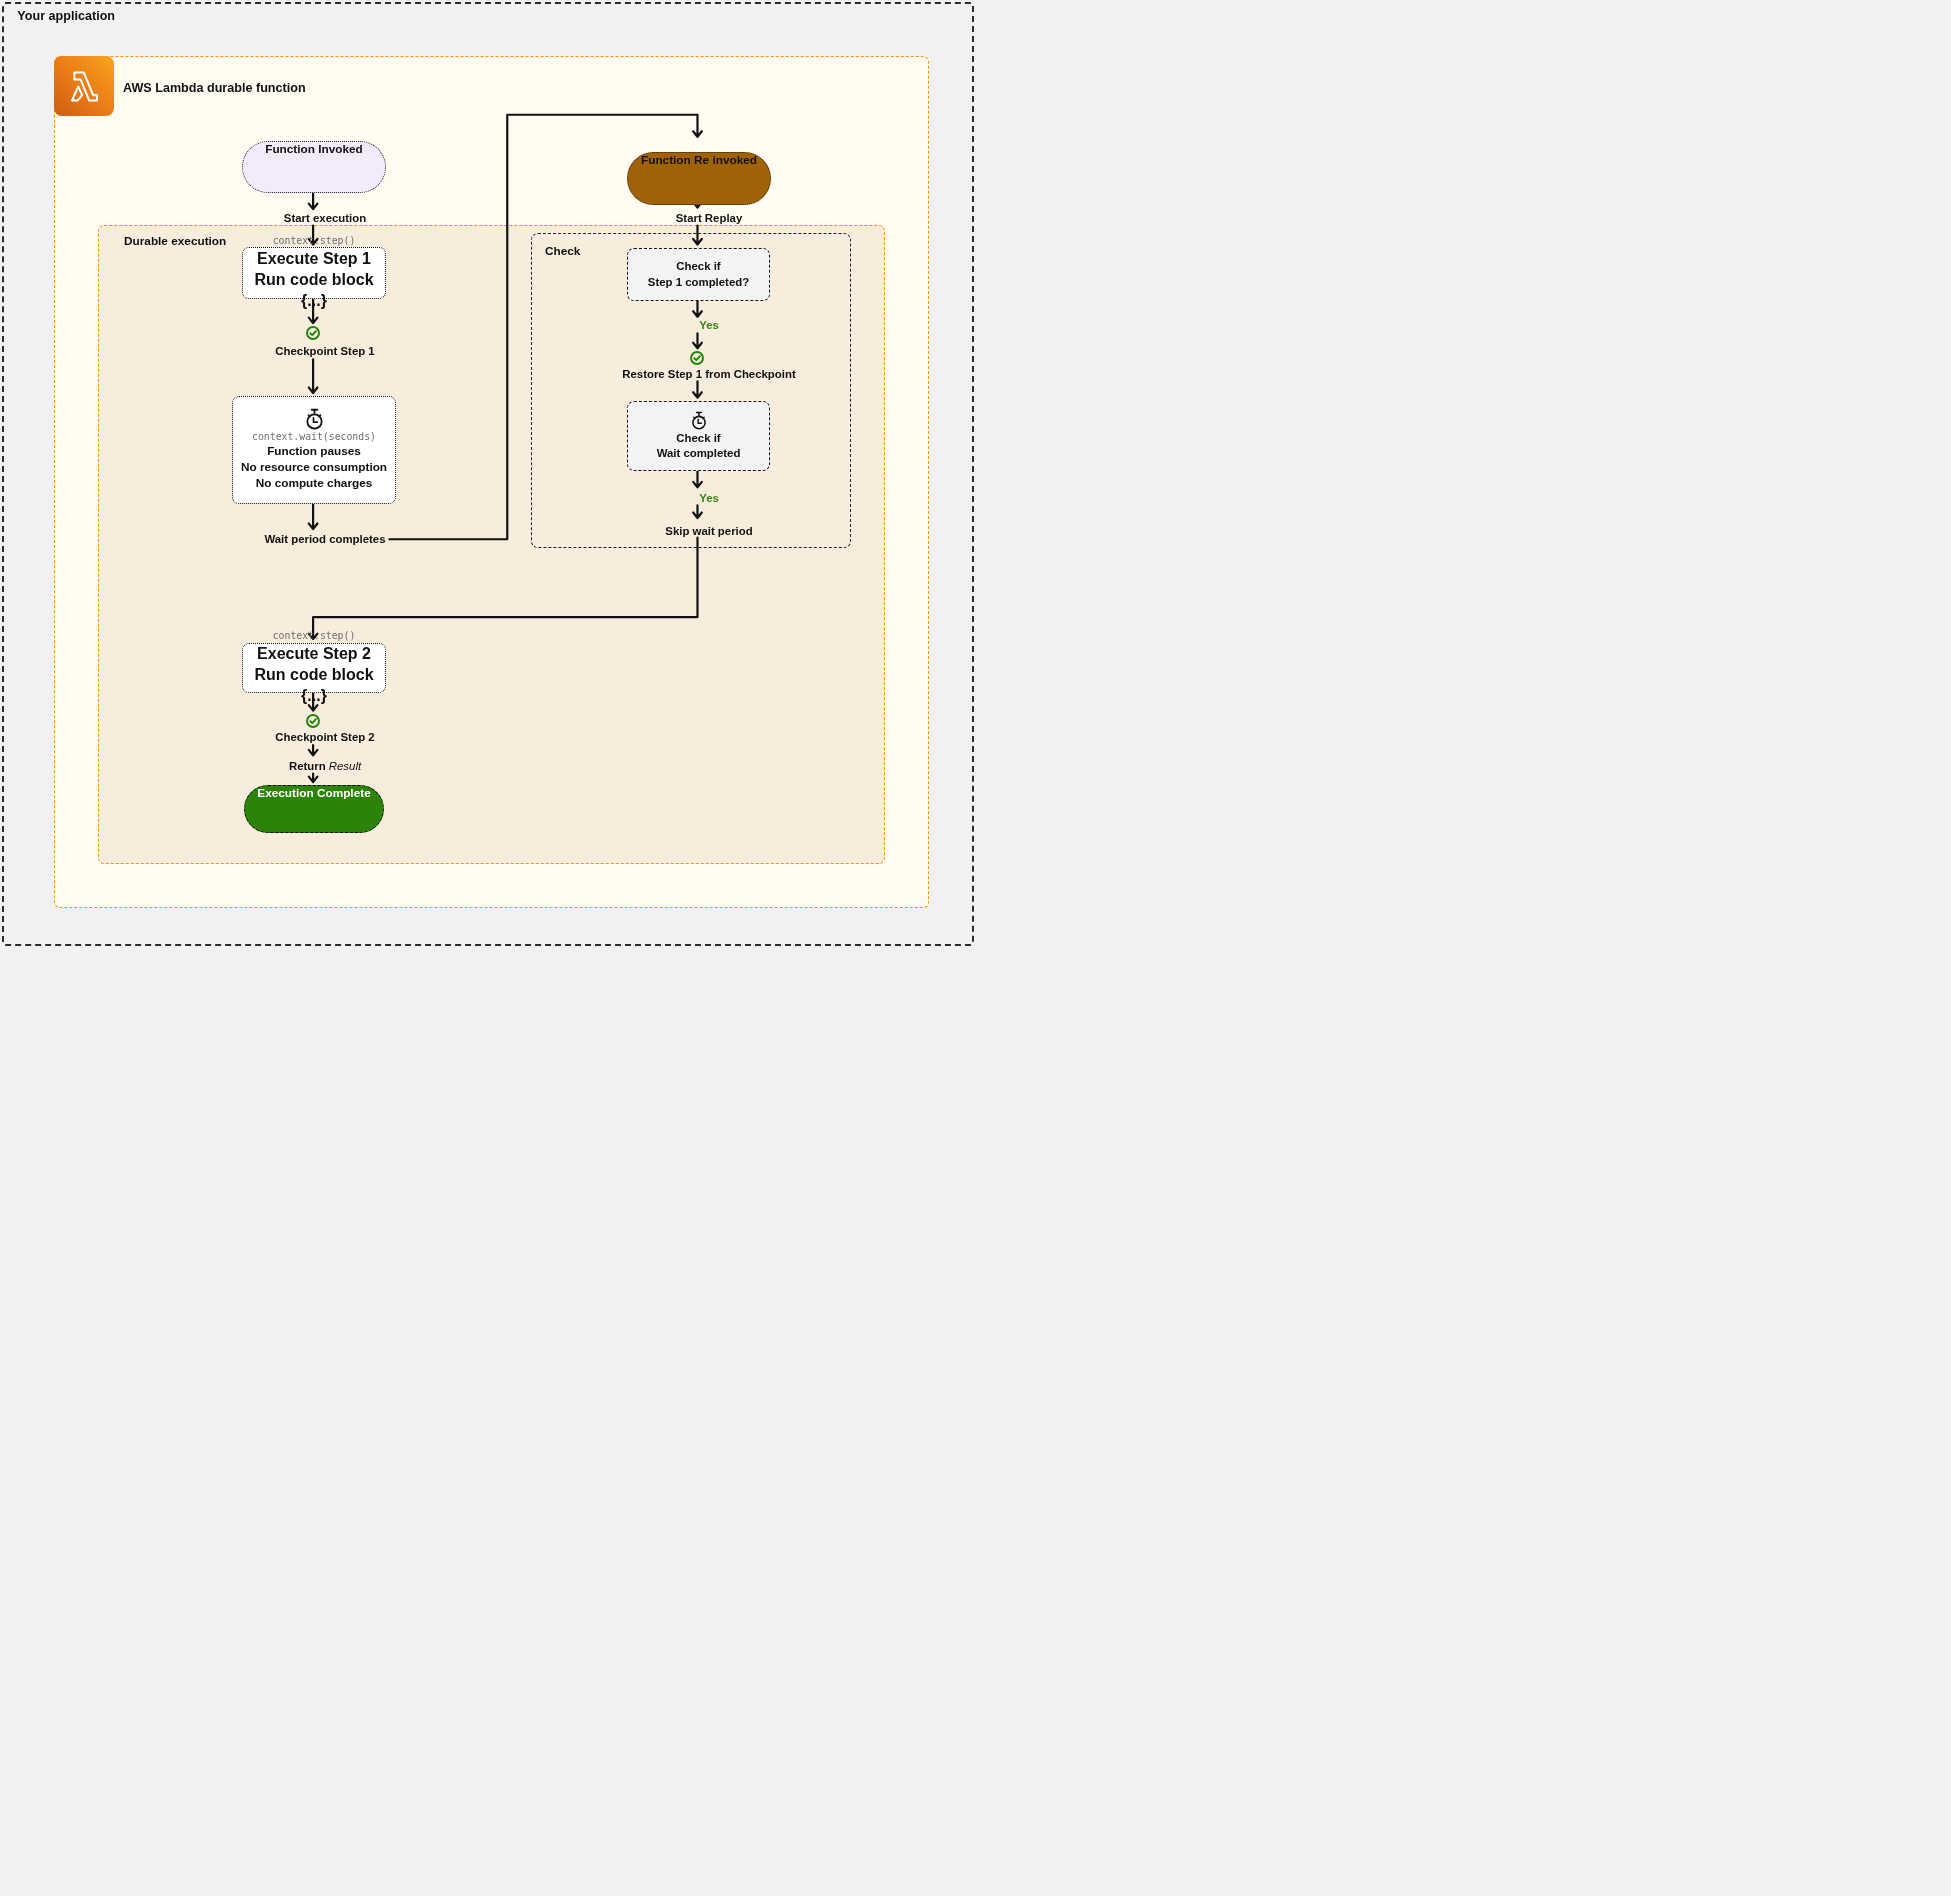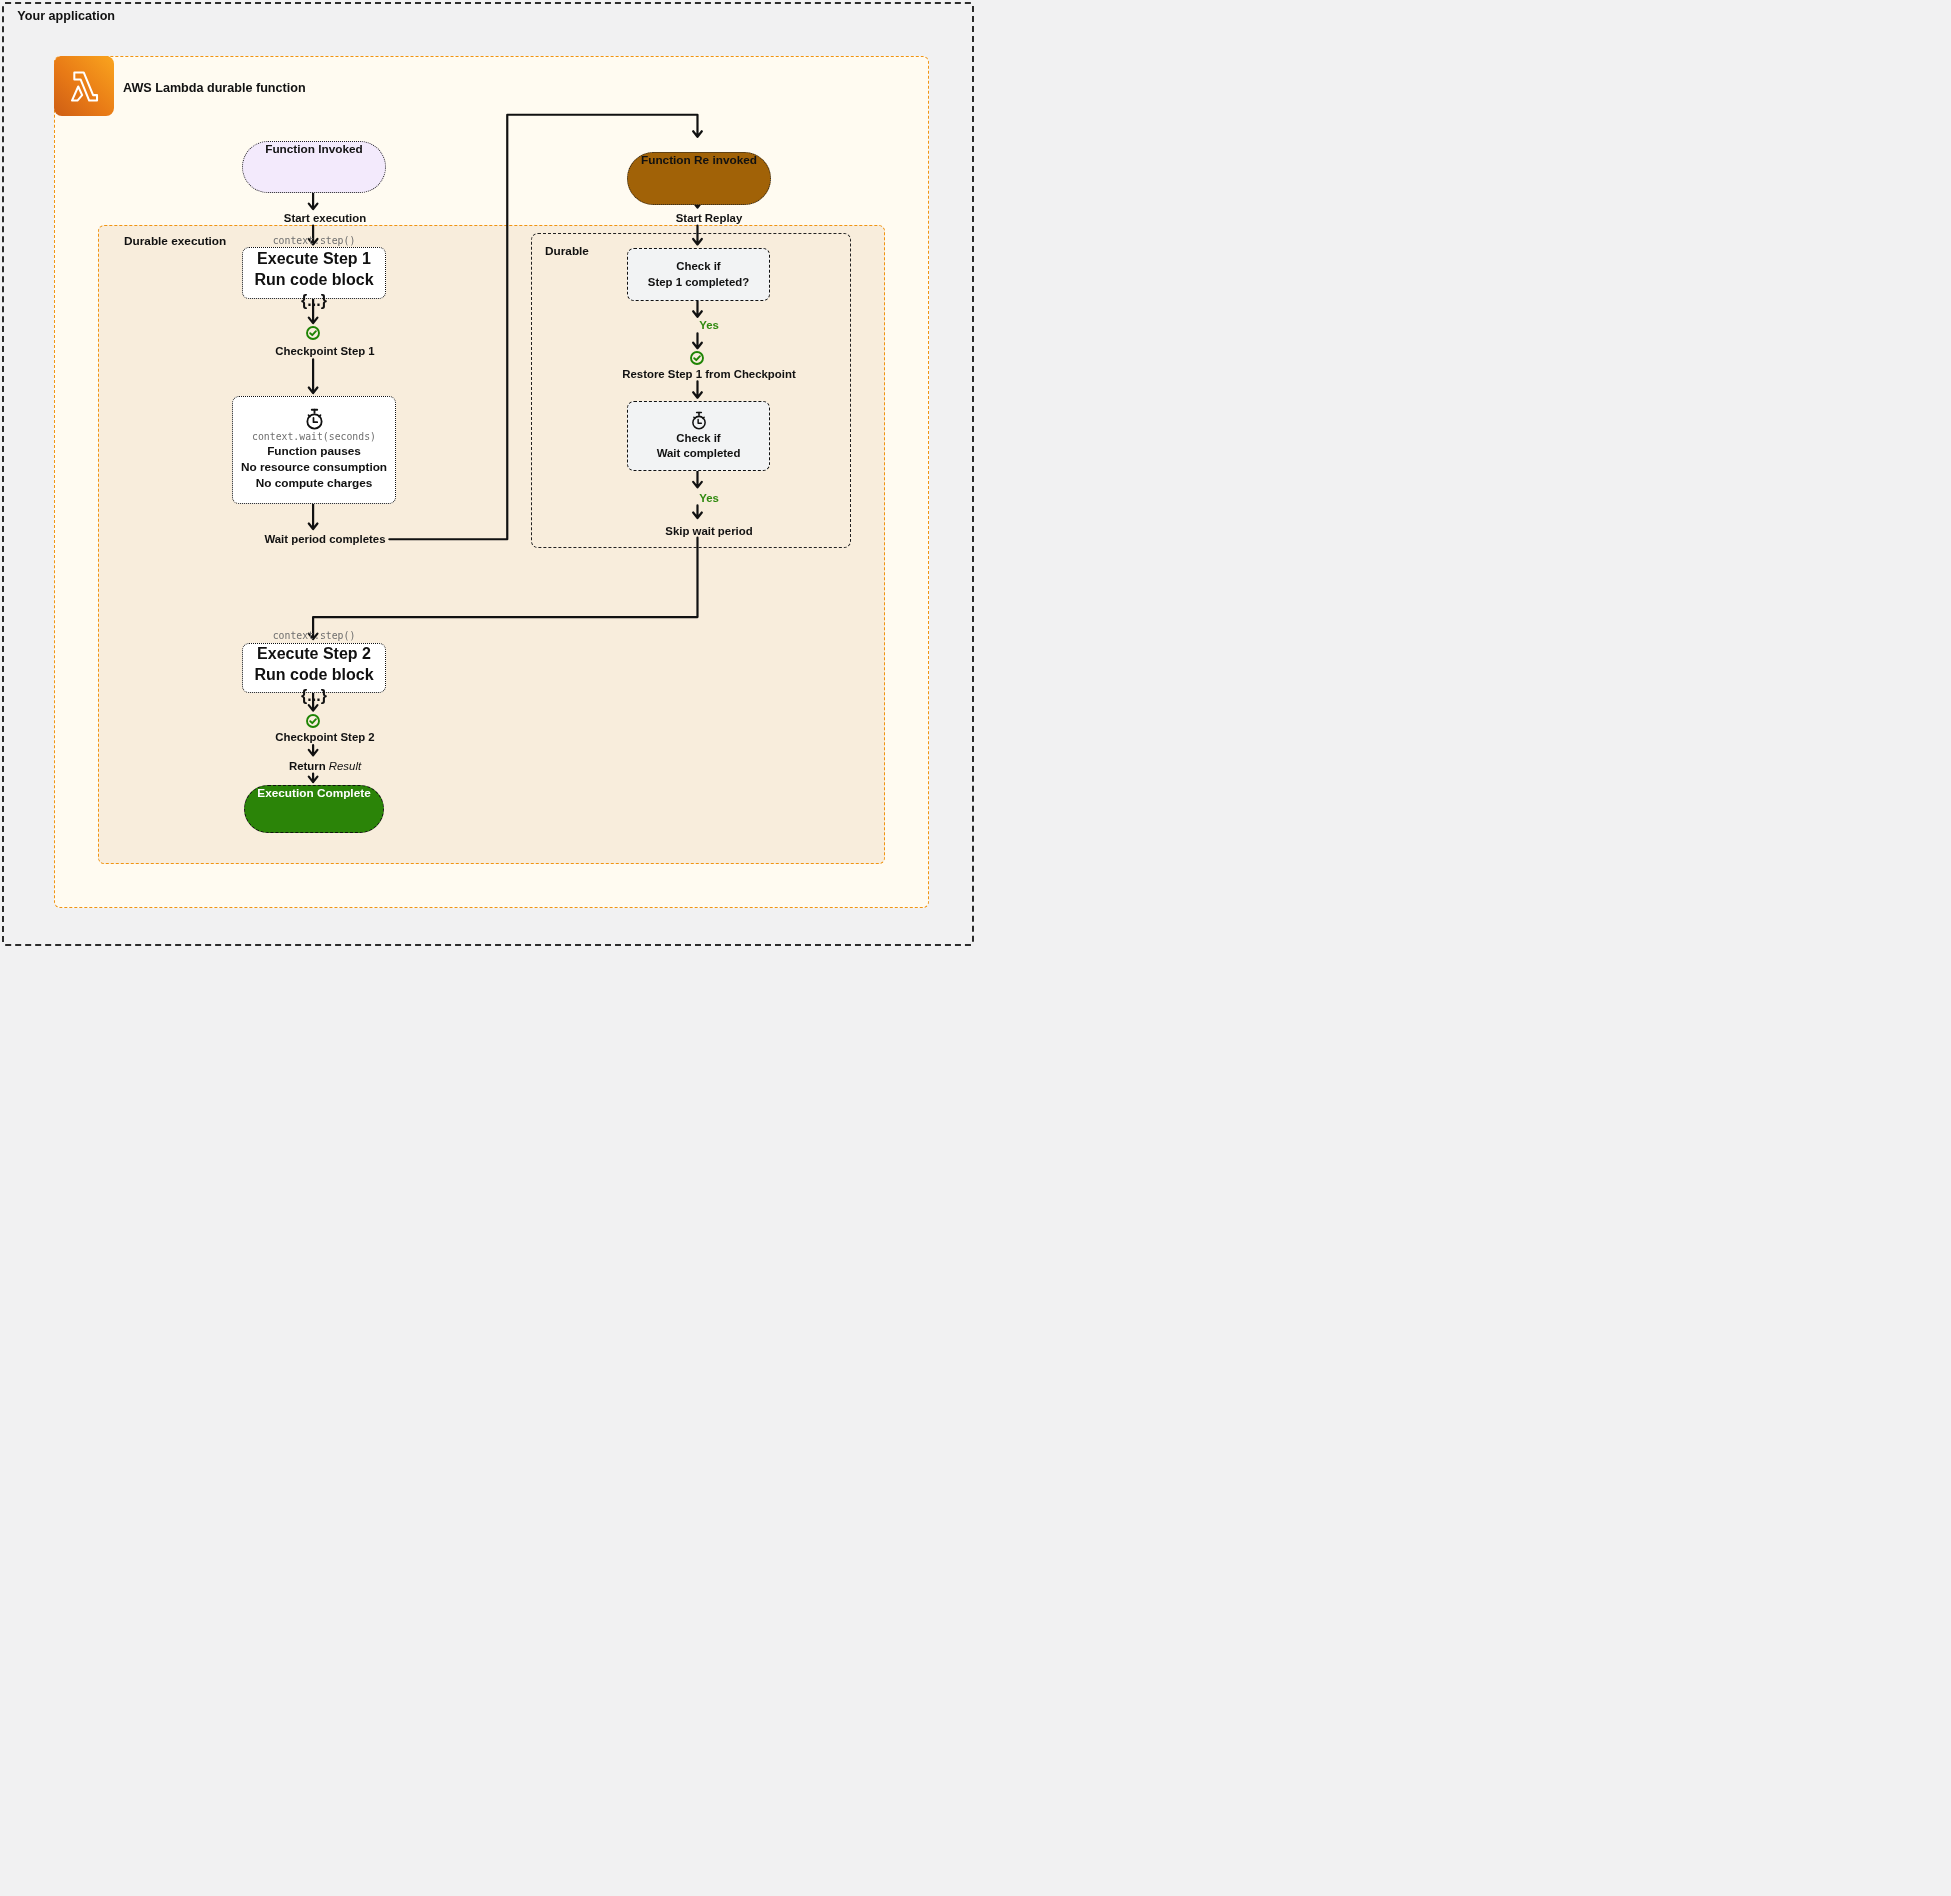--- a/index.html
+++ b/index.html
@@ -85,21 +85,21 @@
 </head>
 <body>
 
 <div class="outer-frame"></div>
 <div class="app-title">Your application</div>
 
 <div class="lambda-box"></div>
 <div class="durable-box"></div>
 <div class="group-label durable-label">Durable execution</div>
 <div class="replay-box"></div>
-<div class="group-label replay-label">Durable</div>
+<div class="group-label replay-label">Check</div>
 
 <svg class="connectors" width="976" height="948" viewBox="0 0 1241 1206">
   <g stroke="#111" stroke-width="2.8" fill="none" stroke-linecap="round" stroke-linejoin="round">
     <path d="M398 243 V266 M392.5 259 L398 266 L403.5 259"></path>
     <path d="M398 287 V311 M392.5 304 L398 311 L403.5 304"></path>
     <path d="M398 378 V411 M392.5 404 L398 411 L403.5 404"></path>
     <path d="M398 457 V500 M392.5 493 L398 500 L403.5 493"></path>
     <path d="M398 639 V673 M392.5 666 L398 673 L403.5 666"></path>
     <path d="M495 686 H645 V146 H887 V174 M881.5 167 L887 174 L892.5 167"></path>
     <path d="M887 245 V264 M881.5 257 L887 264 L892.5 257"></path>

